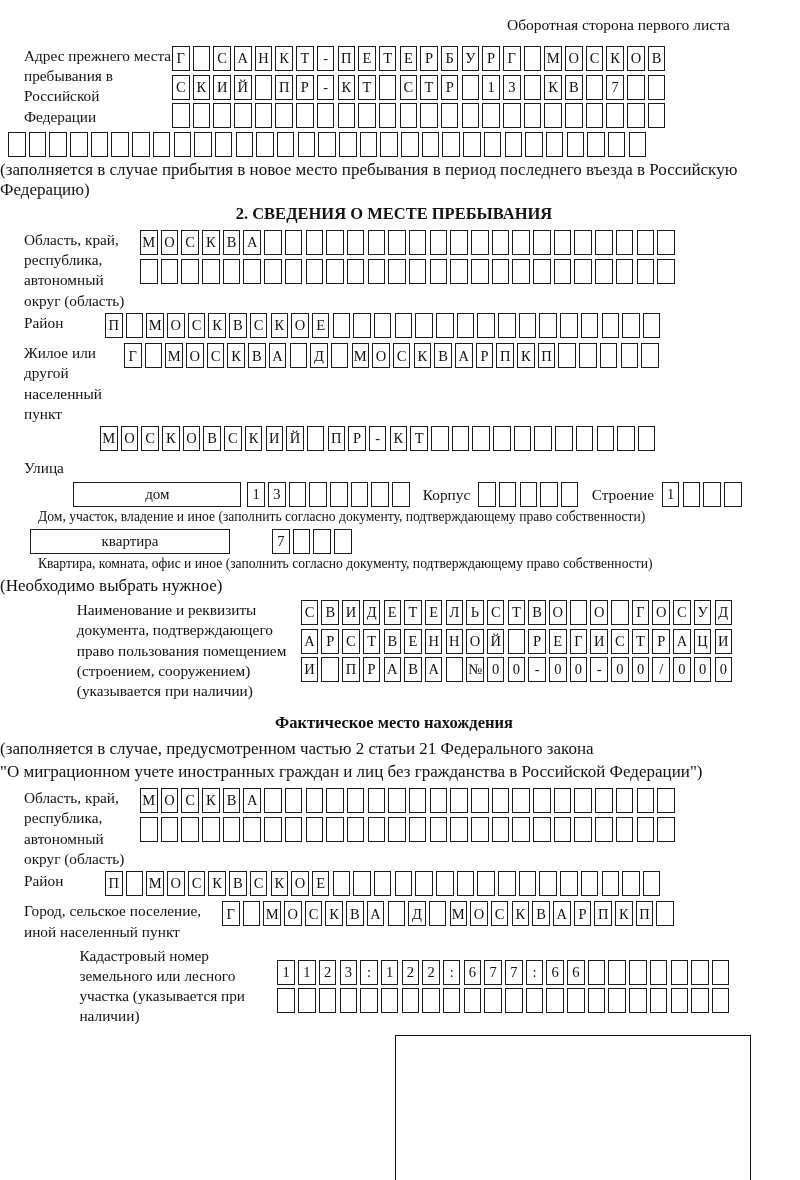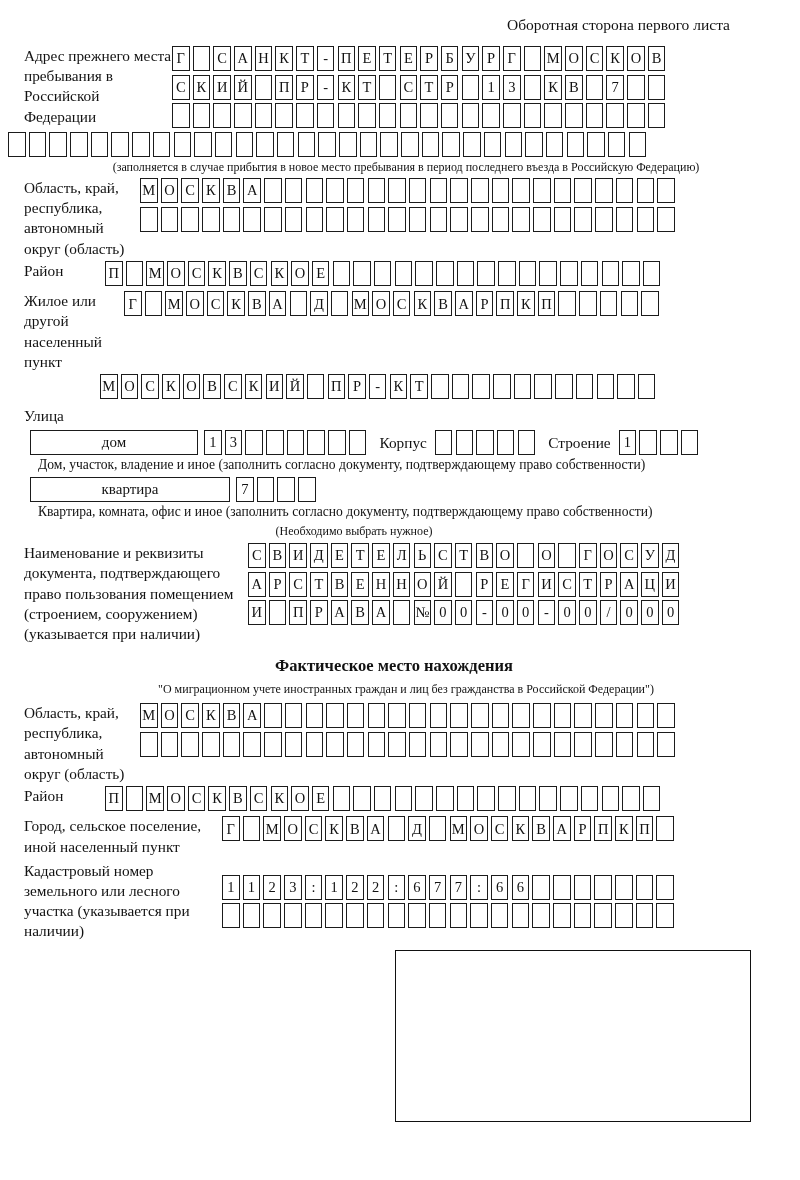--- a/index.html
+++ b/index.html
@@ -9,29 +9,29 @@
   .lbl{font-size:15.3px;line-height:1.32;}
   .cellrow{display:flex;margin-bottom:3.5px;}
   .cell{flex:none;box-sizing:border-box;width:17.5px;height:25px;border:1.7px solid #1b1b1b;
         margin-right:3.2px;display:flex;align-items:center;justify-content:center;
         font-size:14.5px;line-height:1;}
   .frow{display:flex;align-items:flex-start;margin-left:24px;}
   .flexlbl{flex:none;}
   .w148{width:148px;} .w116{width:116px;} .w81{width:81px;} .w100{width:100px;}
   .w76{width:76px;margin-top:32px;} .w224{width:224px;} .w198{width:198px;}
   .title{font-weight:bold;text-align:center;font-size:16.5px;margin:4px 0 6px 0;}
-  .note{font-size:12px;text-align:center;margin:1px 0 3px 0;padding-left:24px;}
+  .note{font-size:17px;margin:1px 0 3px 0;}
   .lnote{font-size:13.6px;margin:0 0 4px 38px;}
   .boxlabel{box-sizing:border-box;border:1.7px solid #1b1b1b;height:25px;display:flex;
             align-items:center;justify-content:center;font-size:15px;flex:none;margin-right:6px;}
   .inlbl{font-size:15.3px;line-height:25px;flex:none;padding:0 8px 0 10px;}
   .stay{display:flex;align-items:center;margin:6px 0 2px 38px;font-size:15.3px;}
   .stay .cell{margin:0 10px 0 10px;}
   .stampbox{box-sizing:border-box;border:1.9px solid #111;width:356px;height:172px;margin:8px 0 6px 395px;}
-  .mt2{margin-top:2px;} .mt4{margin-top:4px;} .mt6{margin-top:6px;} .mt12{margin-top:12px;}
+  .mt2{margin-top:2px;} .mt4{margin-top:4px;justify-content:center;} .mt6{margin-top:6px;} .mt12{margin-top:12px;}
 </style>
 </head>
 <body>
 
 <div class="page">
 
   <div class="hdr">Оборотная сторона первого листа</div>
 
   <div class="frow mt12">
     <div class="lbl flexlbl w148">Адрес прежнего места пребывания в Российской Федерации</div>
@@ -144,20 +144,21 @@
       <span class="cell"></span>
       <span class="cell"></span>
       <span class="cell"></span>
       <span class="cell"></span>
       <span class="cell"></span>
       <span class="cell"></span>
       <span class="cell"></span>
     </div>
   <div class="note">(заполняется в случае прибытия в новое место пребывания в период последнего въезда в Российскую Федерацию)</div>
 
+  <div class="title">2. СВЕДЕНИЯ О МЕСТЕ ПРЕБЫВАНИЯ</div>
 
   <div class="frow">
     <div class="lbl flexlbl w116">Область, край, республика, автономный округ (область)</div>
     <div>
       <div class="cellrow">
           <span class="cell">М</span>
           <span class="cell">О</span>
           <span class="cell">С</span>
           <span class="cell">К</span>
           <span class="cell">В</span>
@@ -335,21 +336,21 @@
     <div class="inlbl">Строение</div>
     <div class="cellrow" style="margin-bottom:0;">
         <span class="cell">1</span>
         <span class="cell"></span>
         <span class="cell"></span>
         <span class="cell"></span>
       </div>
   </div>
   <div class="lnote mt2">Дом, участок, владение и иное (заполнить согласно документу, подтверждающему право собственности)</div>
 
-  <div class="frow" style="margin-left:30px;">
+  <div class="frow" style="margin-left:30px;gap:36px;">
     <div class="boxlabel" style="width:200px;">квартира</div>
     <div class="cellrow" style="margin-bottom:0;">
         <span class="cell">7</span>
         <span class="cell"></span>
         <span class="cell"></span>
         <span class="cell"></span>
       </div>
   </div>
   <div class="lnote mt2">Квартира, комната, офис и иное (заполнить согласно документу, подтверждающему право собственности)</div>
 
@@ -424,20 +425,21 @@
           <span class="cell">0</span>
           <span class="cell">/</span>
           <span class="cell">0</span>
           <span class="cell">0</span>
           <span class="cell">0</span>
         </div>
     </div>
   </div>
 
   <div class="title mt12">Фактическое место нахождения</div>
+  <div class="note">(заполняется в случае, предусмотренном частью 2 статьи 21 Федерального закона</div>
   <div class="note">"О миграционном учете иностранных граждан и лиц без гражданства в Российской Федерации")</div>
 
   <div class="frow mt6">
     <div class="lbl flexlbl w116">Область, край, республика, автономный округ (область)</div>
     <div>
       <div class="cellrow">
           <span class="cell">М</span>
           <span class="cell">О</span>
           <span class="cell">С</span>
           <span class="cell">К</span>

